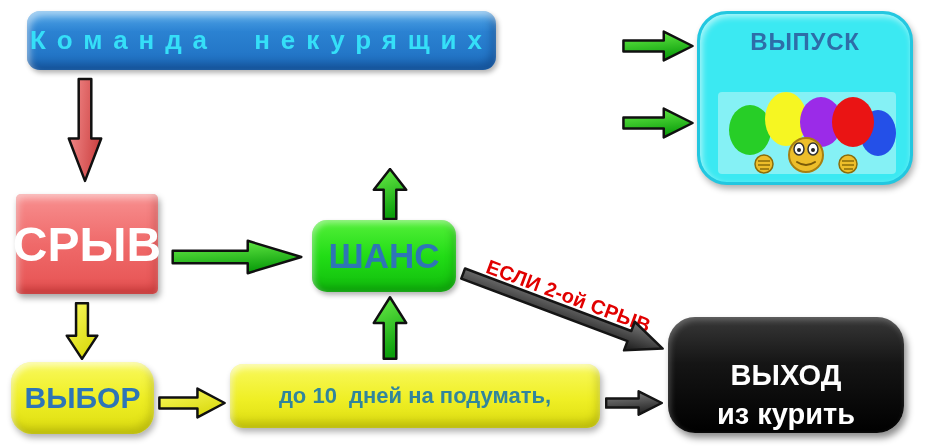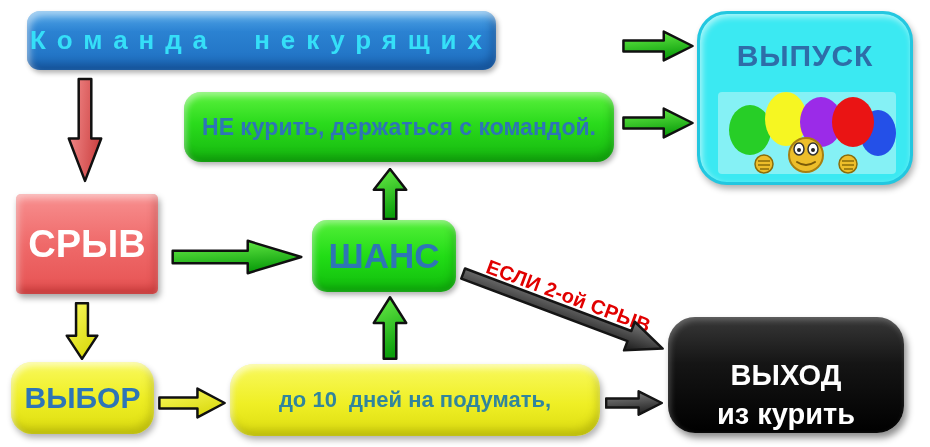--- a/index.html
+++ b/index.html
@@ -15,55 +15,55 @@
     background:linear-gradient(180deg,#55A9E9 0%,#2b82d2 35%,#1E6FC0 100%);
     box-shadow:inset 3px 5px 7px rgba(255,255,255,.5), inset -4px -7px 9px rgba(0,30,80,.35), 2px 3px 5px rgba(0,0,0,.3);
     color:#35DFF8;font-size:26px;letter-spacing:.42em;
   }
   .vypusk-box{
     left:697px;top:11px;width:210px;height:168px;border-radius:30px;
     background:#3BE9F2;border:3px solid #23c7e0;
     box-shadow:inset 2px 3px 6px rgba(255,255,255,.6), 2px 4px 6px rgba(0,0,0,.3);
     flex-direction:column;justify-content:flex-start;
   }
-  .vypusk-label{margin-top:25px;color:#2E6DA8;font-size:30px;letter-spacing:.03em;}
+  .vypusk-label{margin-top:14px;color:#2E6DA8;font-size:24px;letter-spacing:.03em;}
   .balloons{position:absolute;left:18px;top:78px;width:178px;height:82px;}
 
   .rule-box{
     left:184px;top:92px;width:430px;height:70px;border-radius:17px;
     background:linear-gradient(180deg,#5df23e 0%,#2ADB1C 45%,#14b60e 100%);
     box-shadow:inset 2px 4px 6px rgba(255,255,255,.45), inset -3px -6px 8px rgba(0,80,0,.3), 2px 3px 5px rgba(0,0,0,.3);
     color:#2E75B6;font-size:23px;
   }
   .sryv-box{
     left:16px;top:194px;width:142px;height:100px;border-radius:5px;
     background:linear-gradient(180deg,#F89090 0%,#EF6A6A 50%,#e65252 100%);
     box-shadow:inset 2px 4px 7px rgba(255,255,255,.5), inset -3px -6px 9px rgba(120,0,0,.3), 2px 4px 6px rgba(0,0,0,.35);
-    color:#FFFFFF;font-size:38px;
+    color:#FFFFFF;font-size:48px;
   }
   .shans-box{
     left:312px;top:220px;width:144px;height:72px;border-radius:15px;
     background:linear-gradient(180deg,#55f03a 0%,#22dd16 50%,#10bb0c 100%);
     box-shadow:inset 2px 3px 6px rgba(255,255,255,.45), inset -3px -5px 8px rgba(0,80,0,.3), 2px 3px 5px rgba(0,0,0,.3);
     color:#2E75B6;font-size:35px;text-align:center;
   }
   .vyhod-box{
     left:668px;top:317px;width:236px;height:116px;border-radius:27px;
     background:linear-gradient(180deg,#383838 0%,#151515 40%,#000 100%);
     box-shadow:inset 2px 3px 6px rgba(255,255,255,.25), 3px 5px 7px rgba(0,0,0,.45);
     color:#fff;font-size:29px;flex-direction:column;line-height:1.32;justify-content:flex-end;
   }
   .vybor-box{
     left:11px;top:362px;width:143px;height:72px;border-radius:21px;
     background:linear-gradient(180deg,#f9f95e 0%,#EFEF25 50%,#dddd10 100%);
     box-shadow:inset 2px 4px 6px rgba(255,255,255,.6), inset -3px -6px 8px rgba(120,120,0,.35), 2px 4px 6px rgba(0,0,0,.3);
     color:#2E75B6;font-size:30px;
   }
   .think-box{
-    left:230px;top:364px;width:370px;height:72px;border-radius:24px;
+    left:230px;top:364px;width:370px;height:64px;border-radius:13px;
     background:linear-gradient(180deg,#f9f95e 0%,#EFEF25 55%,#dddd10 100%);
     box-shadow:inset 2px 4px 6px rgba(255,255,255,.6), inset -3px -6px 8px rgba(120,120,0,.35), 2px 4px 6px rgba(0,0,0,.3);
     color:#31859C;font-size:22px;line-height:1.35;flex-direction:column;
   }
   .warning-label{
     position:absolute;left:475px;top:246px;width:200px;height:30px;
     display:flex;align-items:center;justify-content:center;
     transform:rotate(20.5deg);transform-origin:0 50%;
     color:#E10000;font-size:20px;letter-spacing:.01em;
   }
@@ -122,23 +122,20 @@
         <circle cx="46" cy="72" r="9" stroke="#8a6d0a" stroke-width="1.5" fill="#EDBE2A"></circle>
         <path d="M40 69 h12 M40 73 h12 M42 77 h9" stroke="#8a6d0a" stroke-width="1.4" fill="none"></path>
       </g>
       <g>
         <circle cx="130" cy="72" r="9" stroke="#8a6d0a" stroke-width="1.5" fill="#EDBE2A"></circle>
         <path d="M124 69 h12 M124 73 h12 M126 77 h9" stroke="#8a6d0a" stroke-width="1.4" fill="none"></path>
       </g>
     </svg>
   </div>
 
-  <div class="box rule-box">
-    <span>НЕ курить, держаться с командой.</span>
-  </div>
 
   <div class="box sryv-box">
     <span>СРЫВ</span>
   </div>
 
   <div class="box shans-box">
     <span>ШАНС</span>
   </div>
 
   <div class="box vyhod-box">

